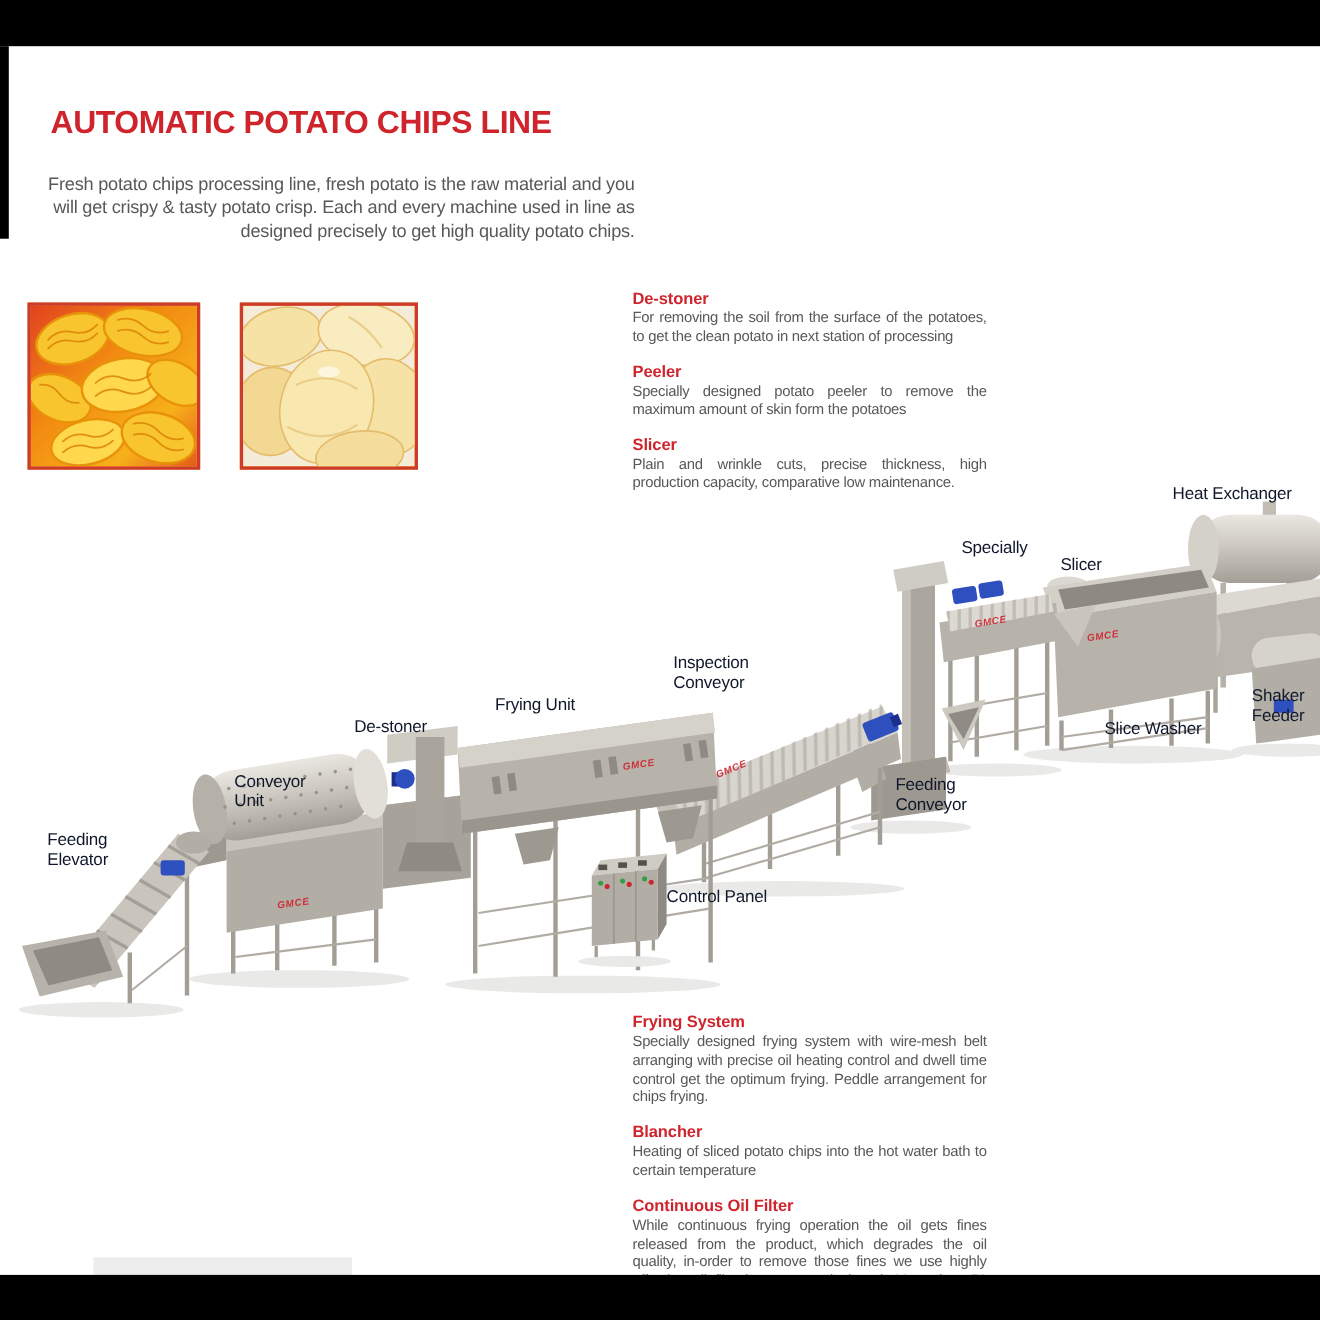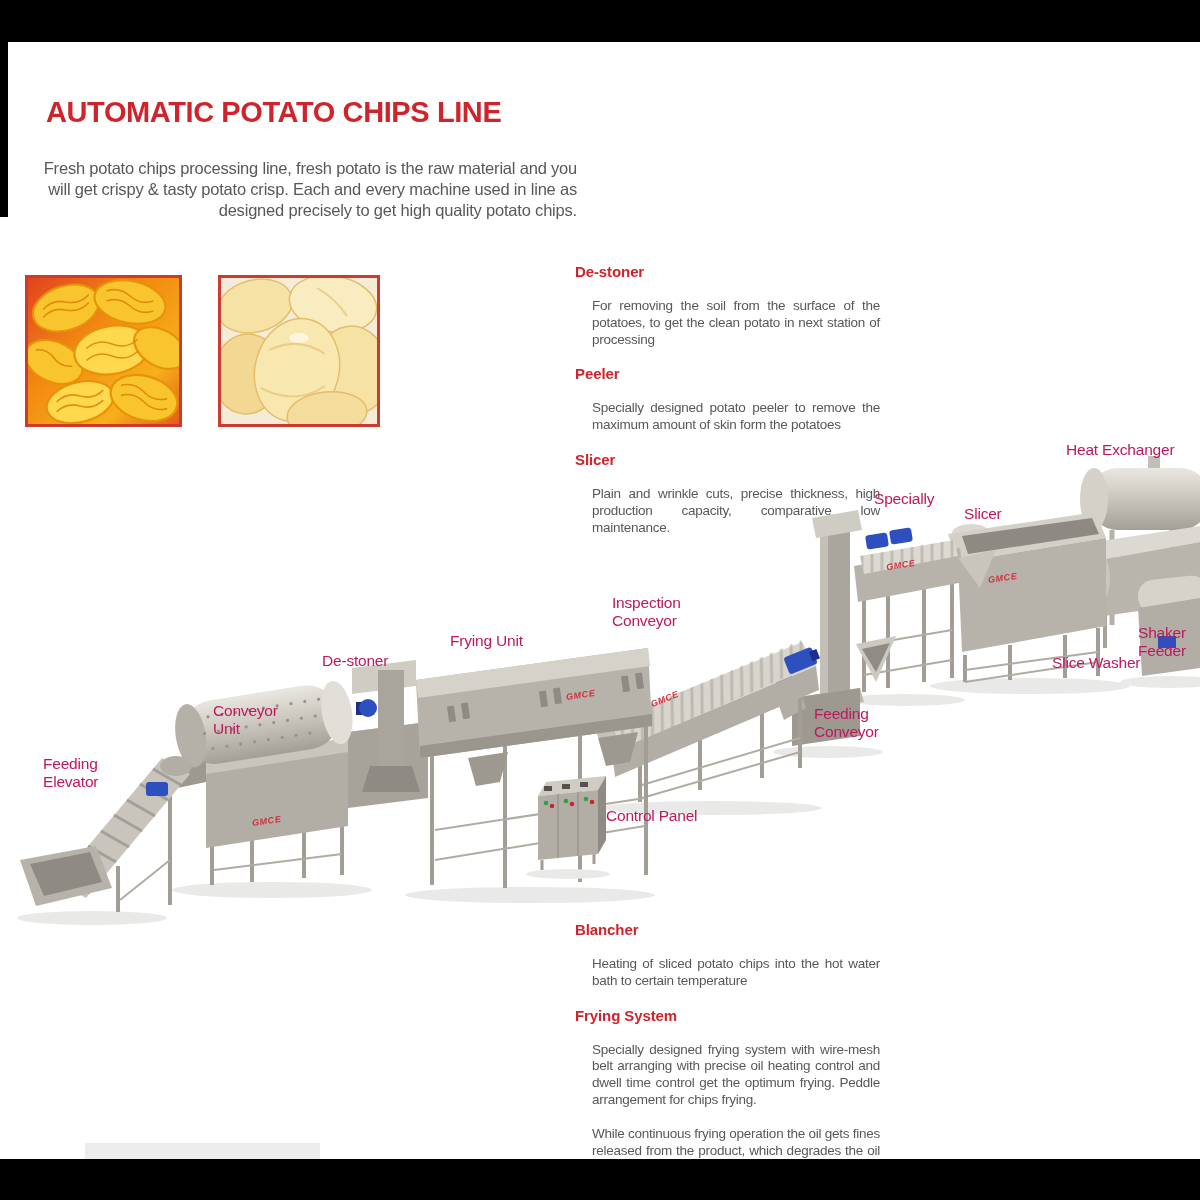--- a/index.html
+++ b/index.html
@@ -27,28 +27,28 @@
   .photo-2{left:218px;width:156px;height:146px;}
 
   .sections{position:absolute;width:322px;z-index:10;}
   .sections-top{left:575px;top:263px;}
   .sections-bottom{left:575px;top:921px;}
   .section{margin:0 0 15px 0;}
   .section h3{
     margin:0;font-size:15px;line-height:18px;font-weight:700;color:#d0242c;letter-spacing:-0.1px;
   }
   .section p{
-    margin:17px;font-size:13.5px;line-height:16.8px;letter-spacing:-0.25px;color:#57585a;
+    margin:0;font-size:13.5px;line-height:16.8px;letter-spacing:-0.25px;color:#57585a;
     text-align:justify;
   }
 
   .diagram{position:absolute;left:0;top:430px;width:1200px;height:500px;}
   .diagram svg{position:absolute;left:0;top:0;}
   .m-label{
-    position:absolute;font-size:15.5px;line-height:1.16;color:#be185d;letter-spacing:-0.2px;
+    position:absolute;font-size:15.5px;line-height:1.16;color:#0f172a;letter-spacing:-0.2px;
     white-space:nowrap;z-index:20;
   }
   .m-label.wrap{white-space:normal;}
   .m-label.center{}
   .logo{
     position:absolute;font-size:9px;font-weight:700;color:#cf2430;letter-spacing:0.6px;
     opacity:.9;z-index:15;font-style:italic;
   }
 </style>
 </head>
@@ -127,28 +127,29 @@
     <p>Specially designed potato peeler to remove the maximum amount of skin form the potatoes</p>
   </div>
   <div class="section">
     <h3>Slicer</h3>
     <p>Plain and wrinkle cuts, precise thickness, high production capacity, comparative low maintenance.</p>
   </div>
 </div>
 
 <div class="sections sections-bottom">
   <div class="section">
+    <h3>Frying System</h3>
+    <p>Specially designed frying system with wire-mesh belt arranging with precise oil heating control and dwell time control get the optimum frying. Peddle arrangement for chips frying.</p>
+  </div>
+  <div class="section">
     <h3>Blancher</h3>
     <p>Heating of sliced potato chips into the hot water bath to certain temperature</p>
   </div>
   <div class="section">
-    <h3>Frying System</h3>
-    <p>Specially designed frying system with wire-mesh belt arranging with precise oil heating control and dwell time control get the optimum frying. Peddle arrangement for chips frying.</p>
-  </div>
-  <div class="section">
+    <h3>Continuous Oil Filter</h3>
     <p>While continuous frying operation the oil gets fines released from the product, which degrades the oil quality, in-order to remove those fines we use highly effective oil filtration system designed. More than 50 times the</p>
   </div>
 </div>
 
 <div class="diagram">
   <svg width="1200" height="500" viewBox="0 0 1200 500">
     <defs>
       <linearGradient id="cylGrad" x1="0" y1="0" x2="0" y2="1">
         <stop offset="0" stop-color="#e9e7e1"></stop>
           <stop offset="0.45" stop-color="#cdc9c1"></stop>
@@ -353,21 +354,21 @@
 
   <div class="m-label" style="left:1066px;top:11px;">Heat Exchanger</div>
   <div class="m-label" style="left:874px;top:60px;">Specially</div>
   <div class="m-label" style="left:964px;top:75px;">Slicer</div>
   <div class="m-label wrap center" style="left:612px;top:164px;width:100px;">Inspection Conveyor</div>
   <div class="m-label" style="left:450px;top:202px;">Frying Unit</div>
   <div class="m-label" style="left:322px;top:222px;">De-stoner</div>
   <div class="m-label wrap" style="left:213px;top:272px;width:66px;">Conveyor Unit</div>
   <div class="m-label wrap" style="left:43px;top:325px;width:76px;">Feeding Elevator</div>
   <div class="m-label wrap" style="left:814px;top:275px;width:90px;">Feeding Conveyor</div>
-  <div class="m-label" style="left:1052px;top:224px;">Slice Washer</div>
+  <div class="m-label" style="left:1004px;top:224px;">Slice Washer</div>
   <div class="m-label wrap" style="left:1138px;top:194px;width:62px;">Shaker Feeder</div>
   <div class="m-label" style="left:606px;top:377px;">Control Panel</div>
 
   <div class="logo" style="left:252px;top:386px;transform:rotate(-8deg);">GMCE</div>
   <div class="logo" style="left:566px;top:260px;transform:rotate(-8deg);">GMCE</div>
   <div class="logo" style="left:650px;top:264px;transform:rotate(-22deg);">GMCE</div>
   <div class="logo" style="left:886px;top:130px;transform:rotate(-9deg);">GMCE</div>
   <div class="logo" style="left:988px;top:143px;transform:rotate(-8deg);">GMCE</div>
 </div>
 

